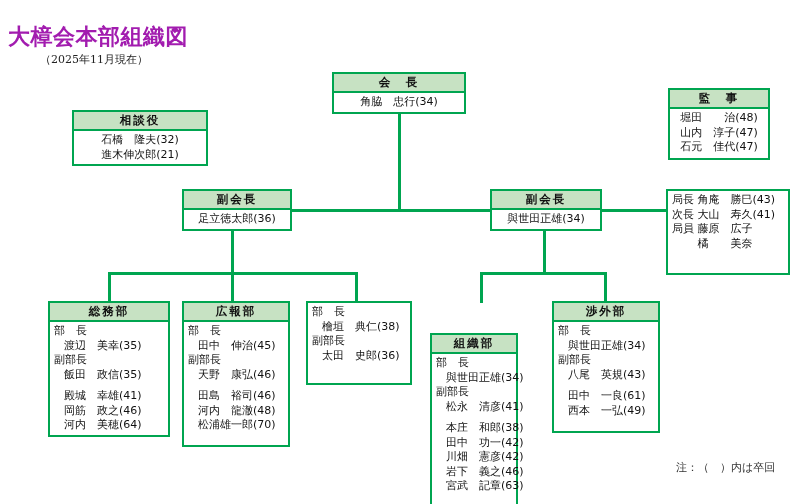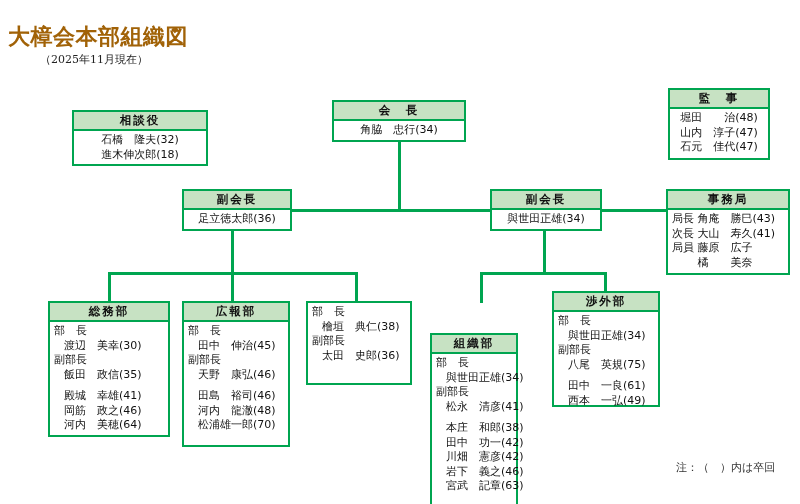--- a/index.html
+++ b/index.html
@@ -8,21 +8,21 @@
     background:#ffffff;
     font-family:"DejaVu Sans","Liberation Sans",sans-serif;
     overflow:hidden;
     position:relative;
   }
   #root{position:absolute;left:0;top:0;width:800px;height:504px;}
 
   
   .title{
     position:absolute;left:8px;top:22px;
-    font-size:22px;font-weight:bold;color:#a16207;
+    font-size:22px;font-weight:bold;color:#a21caf;
     letter-spacing:0.5px;
     font-family:"DejaVu Sans","Liberation Sans",sans-serif;
     white-space:nowrap;
   }
   .subtitle{
     position:absolute;left:40px;top:52px;
     font-size:11px;color:#222;white-space:nowrap;
     font-family:"DejaVu Serif","Liberation Serif",serif;
   }
   .note{
@@ -88,32 +88,32 @@
   <div class="ln" style="left:108px;top:272px;width:3px;height:31px;"></div>
   <div class="ln" style="left:231px;top:272px;width:3px;height:31px;"></div>
   <div class="ln" style="left:355px;top:272px;width:3px;height:31px;"></div>
 
   <div class="ln" style="left:543px;top:231px;width:3px;height:43px;"></div>
 
   <div class="ln" style="left:480px;top:272px;width:127px;height:3px;"></div>
   <div class="ln" style="left:480px;top:272px;width:3px;height:31px;"></div>
   <div class="ln" style="left:604px;top:272px;width:3px;height:31px;"></div>
 
-  <div class="box" style="left:332px;top:72px;width:134px;height:42px;margin-top:28px;">
+  <div class="box" style="left:332px;top:72px;width:134px;height:42px;">
     <div class="hd">会　長</div>
     <div class="bd center">
       <div class="row">角脇　忠行(34)</div>
     </div>
   </div>
 
   <div class="box" style="left:72px;top:110px;width:136px;height:56px;">
     <div class="hd">相談役</div>
     <div class="bd center">
       <div class="row">石橋　隆夫(32)</div>
-      <div class="row">進木伸次郎(18)</div>
+      <div class="row">進木伸次郎(21)</div>
     </div>
   </div>
 
   <div class="box" style="left:668px;top:88px;width:102px;height:72px;">
     <div class="hd">監　事</div>
     <div class="bd center">
       <div class="row">堀田　　治(48)</div>
       <div class="row">山内　淳子(47)</div>
       <div class="row">石元　佳代(47)</div>
     </div>
@@ -127,34 +127,33 @@
   </div>
 
   <div class="box" style="left:490px;top:189px;width:112px;height:42px;">
     <div class="hd">副会長</div>
     <div class="bd center">
       <div class="row">與世田正雄(34)</div>
     </div>
   </div>
 
   <div class="box" style="left:666px;top:189px;width:124px;height:86px;">
-    <div class="hd">事務局</div>
     <div class="bd">
       <div class="row">局長 角庵　勝巳(43)</div>
       <div class="row">次長 大山　寿久(41)</div>
       <div class="row">局員 藤原　広子</div>
       <div class="row">　　 橘　　美奈</div>
     </div>
   </div>
 
   <div class="box" style="left:48px;top:301px;width:122px;height:136px;">
     <div class="hd">総務部</div>
     <div class="bd">
       <div class="role">部　長</div>
-      <div class="nm">渡辺　美幸(30)</div>
+      <div class="nm">渡辺　美幸(35)</div>
       <div class="role">副部長</div>
       <div class="nm">飯田　政信(35)</div>
       <div class="spacer"></div>
       <div class="nm">殿城　幸雄(41)</div>
       <div class="nm">岡筋　政之(46)</div>
       <div class="nm">河内　美穂(64)</div>
     </div>
   </div>
 
   <div class="box" style="left:182px;top:301px;width:108px;height:146px;">
@@ -189,26 +188,26 @@
       <div class="nm">松永　清彦(41)</div>
       <div class="spacer"></div>
       <div class="nm">本庄　和郎(38)</div>
       <div class="nm">田中　功一(42)</div>
       <div class="nm">川畑　憲彦(42)</div>
       <div class="nm">岩下　義之(46)</div>
       <div class="nm">宮武　記章(63)</div>
     </div>
   </div>
 
-  <div class="box" style="left:552px;top:291px;width:108px;height:116px;">
+  <div class="box" style="left:552px;top:301px;width:108px;height:132px;">
     <div class="hd">渉外部</div>
     <div class="bd">
       <div class="role">部　長</div>
       <div class="nm">與世田正雄(34)</div>
       <div class="role">副部長</div>
-      <div class="nm">八尾　英規(75)</div>
+      <div class="nm">八尾　英規(43)</div>
       <div class="spacer"></div>
       <div class="nm">田中　一良(61)</div>
       <div class="nm">西本　一弘(49)</div>
     </div>
   </div>
 
 </div>
 
 </body></html>

